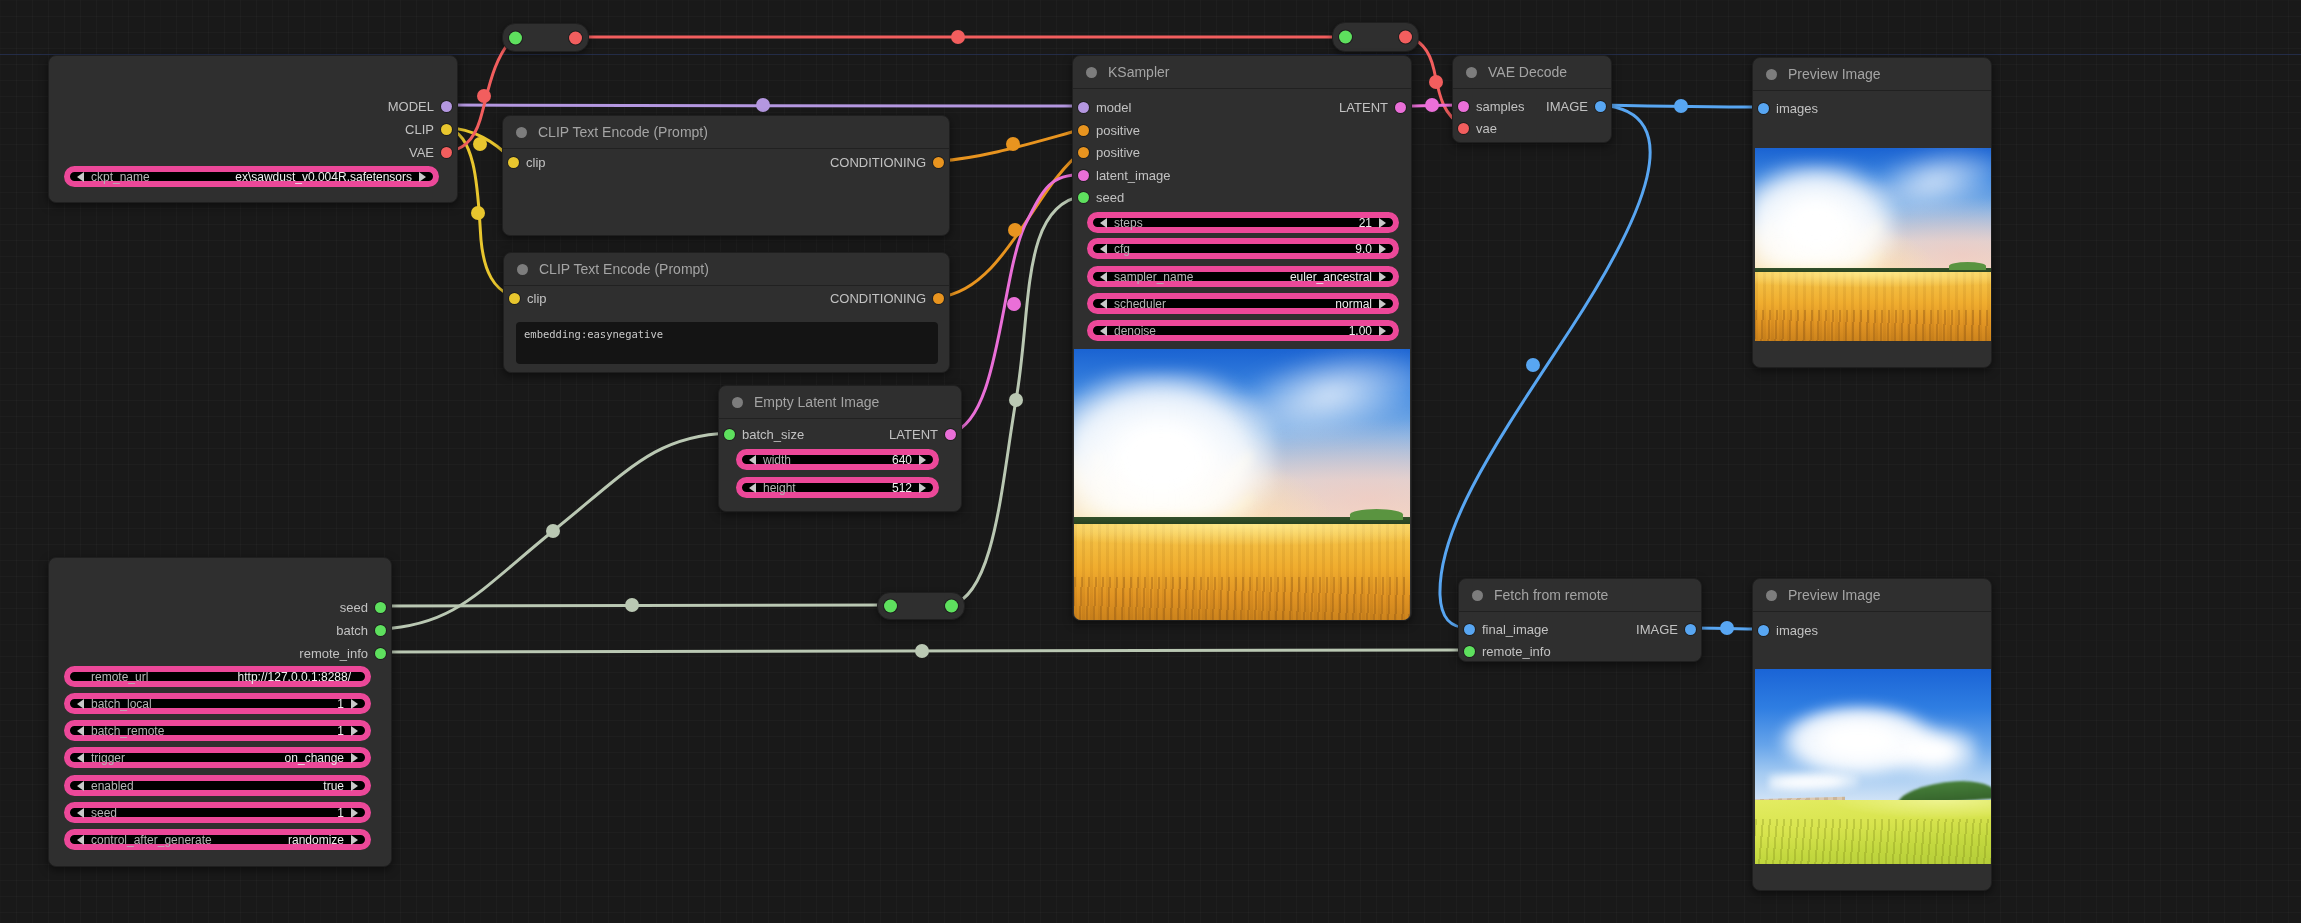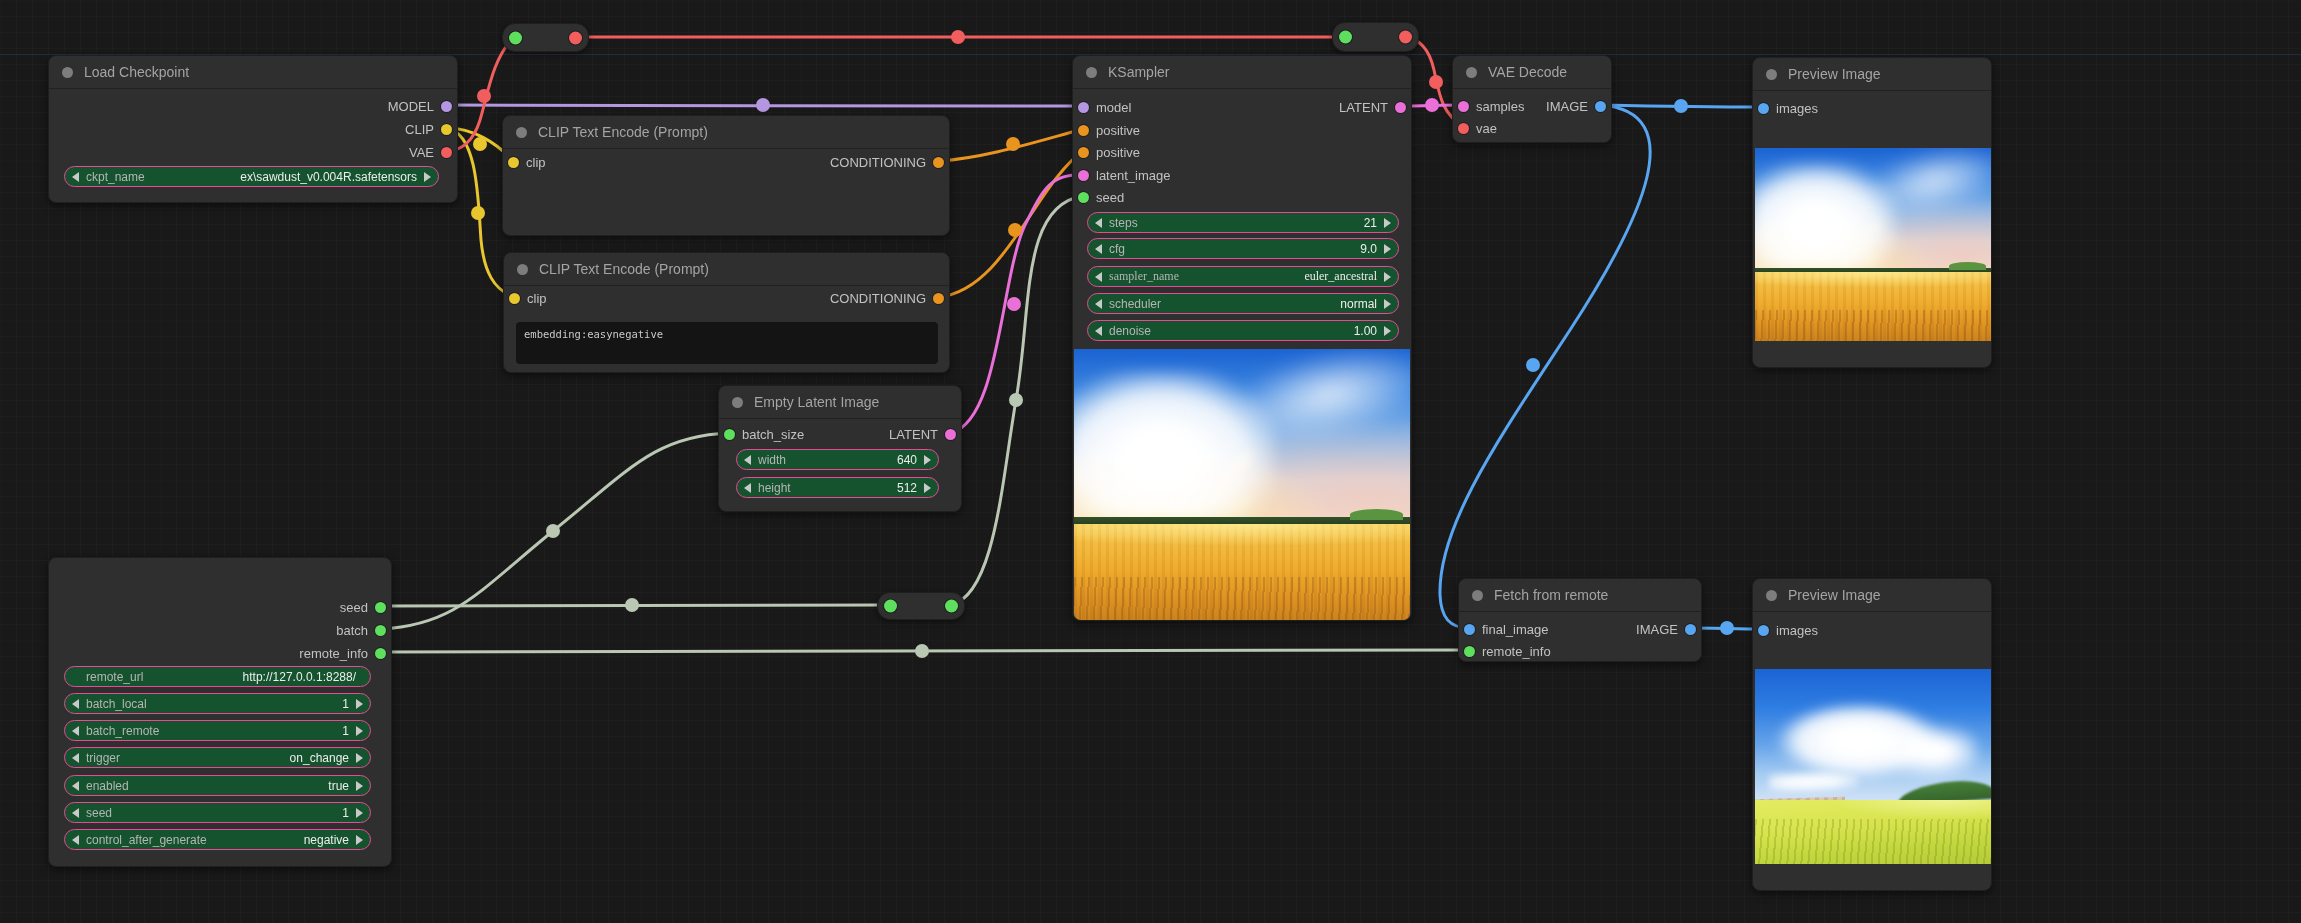--- a/index.html
+++ b/index.html
@@ -20,21 +20,21 @@
   .ntitle{height:32px;display:flex;align-items:center;gap:11px;padding:0 13px;color:#a4a4a4;
     font-size:14px;border-bottom:1px solid rgba(0,0,0,.28);white-space:nowrap;}
   .tdot{width:11px;height:11px;border-radius:50%;background:#7d7d7d;flex:0 0 auto;}
   .slot{position:absolute;height:16px;display:flex;align-items:center;gap:7px;font-size:13px;color:#c2c2c2;white-space:nowrap;}
   .slot .sdot{width:11px;height:11px;border-radius:50%;flex:0 0 auto;box-shadow:0 0 0 1px rgba(0,0,0,.35);}
   .in{left:5px;}
   .out{right:5px;flex-direction:row-reverse;}
   .c-model{background:#b497e0}.c-clip{background:#e8c62e}.c-vae{background:#f25e5e}
   .c-cond{background:#e8941f}.c-latent{background:#ea6fd8}.c-image{background:#58a6f2}
   .c-int{background:#5ee05e}
-  .widget{position:absolute;height:21px;background:#14532d;border:1px solid #ec4899;border-radius:11px;
+  .widget{position:absolute;height:21px;background:#000000;border:6px solid #ec4899;border-radius:11px;
     display:flex;align-items:center;padding:0 7px;font-size:12px;color:#b5b5b5;box-sizing:border-box;}
   .wlabel{margin-left:7px;white-space:nowrap;}
   .wvalue{margin-left:auto;color:#ededed;margin-right:7px;white-space:nowrap;}
   .tri-l{width:0;height:0;border-top:5px solid transparent;border-bottom:5px solid transparent;border-right:7px solid #c9c9c9;flex:0 0 auto;}
   .tri-r{width:0;height:0;border-top:5px solid transparent;border-bottom:5px solid transparent;border-left:7px solid #c9c9c9;flex:0 0 auto;}
   .ntext{position:absolute;background:#141414;border-radius:4px;padding:5px 8px;box-sizing:border-box;
     font-family:"DejaVu Sans Mono",monospace;font-size:10.5px;line-height:1.4;color:#c9c9c9;overflow:hidden;}
   .reroute{position:absolute;z-index:2;background:#2f2f2f;border:1px solid #1f1f1f;border-radius:13px;box-shadow:0 2px 6px rgba(0,0,0,.45);}
   .reroute .rdot{position:absolute;top:50%;transform:translateY(-50%);width:13px;height:13px;border-radius:50%;box-shadow:0 0 0 1px rgba(0,0,0,.35);}
   
@@ -121,24 +121,20 @@
   <div class="reroute" style="left:1332px;top:22px;width:85px;height:28px;">
     <span class="rdot c-int" style="left:6px;"></span>
     <span class="rdot c-vae" style="right:6px;"></span>
   </div>
   <div class="reroute" style="left:877px;top:592px;width:86px;height:26px;">
     <span class="rdot c-int" style="left:6px;"></span>
     <span class="rdot c-int" style="right:6px;"></span>
   </div>
 
   <div class="node" style="left:48px;top:55px;width:410px;height:148px;">
-    <div class="ntitle">
-      <span class="tdot"></span>
-      <span>Load Checkpoint</span>
-    </div>
     <div class="slot out" style="top:42px;">
       <span class="sdot c-model"></span>
       <span>MODEL</span>
     </div>
     <div class="slot out" style="top:65px;">
       <span class="sdot c-clip"></span>
       <span>CLIP</span>
     </div>
     <div class="slot out" style="top:88px;">
       <span class="sdot c-vae"></span>
@@ -244,21 +240,21 @@
       <span class="wlabel">steps</span>
       <span class="wvalue">21</span>
       <span class="tri-r"></span>
     </div>
     <div class="widget" style="left:14px;top:182px;width:312px;">
       <span class="tri-l"></span>
       <span class="wlabel">cfg</span>
       <span class="wvalue">9.0</span>
       <span class="tri-r"></span>
     </div>
-    <div class="widget" style="left:14px;top:210px;width:312px;font-family:Liberation Serif, serif;">
+    <div class="widget" style="left:14px;top:210px;width:312px;">
       <span class="tri-l"></span>
       <span class="wlabel">sampler_name</span>
       <span class="wvalue">euler_ancestral</span>
       <span class="tri-r"></span>
     </div>
     <div class="widget" style="left:14px;top:237px;width:312px;">
       <span class="tri-l"></span>
       <span class="wlabel">scheduler</span>
       <span class="wvalue">normal</span>
       <span class="tri-r"></span>
@@ -362,21 +358,21 @@
     </div>
     <div class="widget" style="left:15px;top:244px;width:307px;">
       <span class="tri-l"></span>
       <span class="wlabel">seed</span>
       <span class="wvalue">1</span>
       <span class="tri-r"></span>
     </div>
     <div class="widget" style="left:15px;top:271px;width:307px;">
       <span class="tri-l"></span>
       <span class="wlabel">control_after_generate</span>
-      <span class="wvalue">negative</span>
+      <span class="wvalue">randomize</span>
       <span class="tri-r"></span>
     </div>
   </div>
 
   <div class="node" style="left:1458px;top:578px;width:244px;height:84px;">
     <div class="ntitle">
       <span class="tdot"></span>
       <span>Fetch from remote</span>
     </div>
     <div class="slot in" style="top:42px;">

